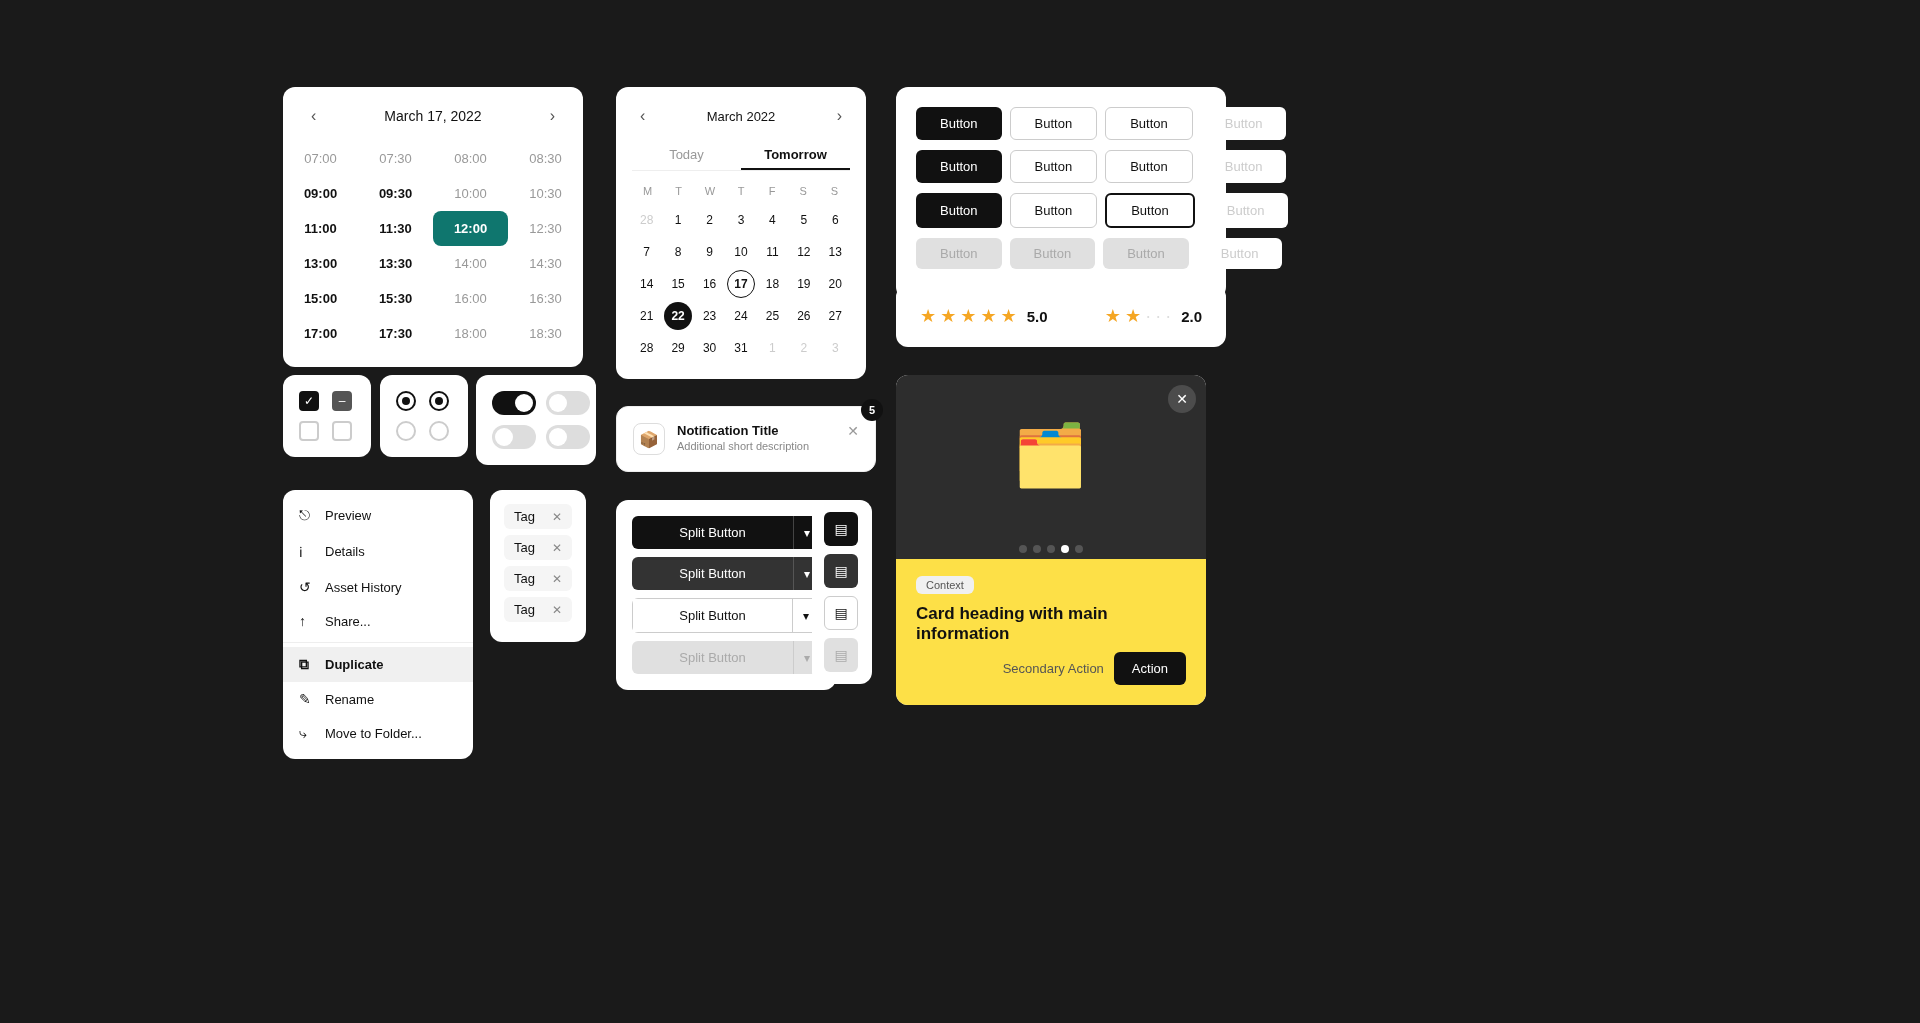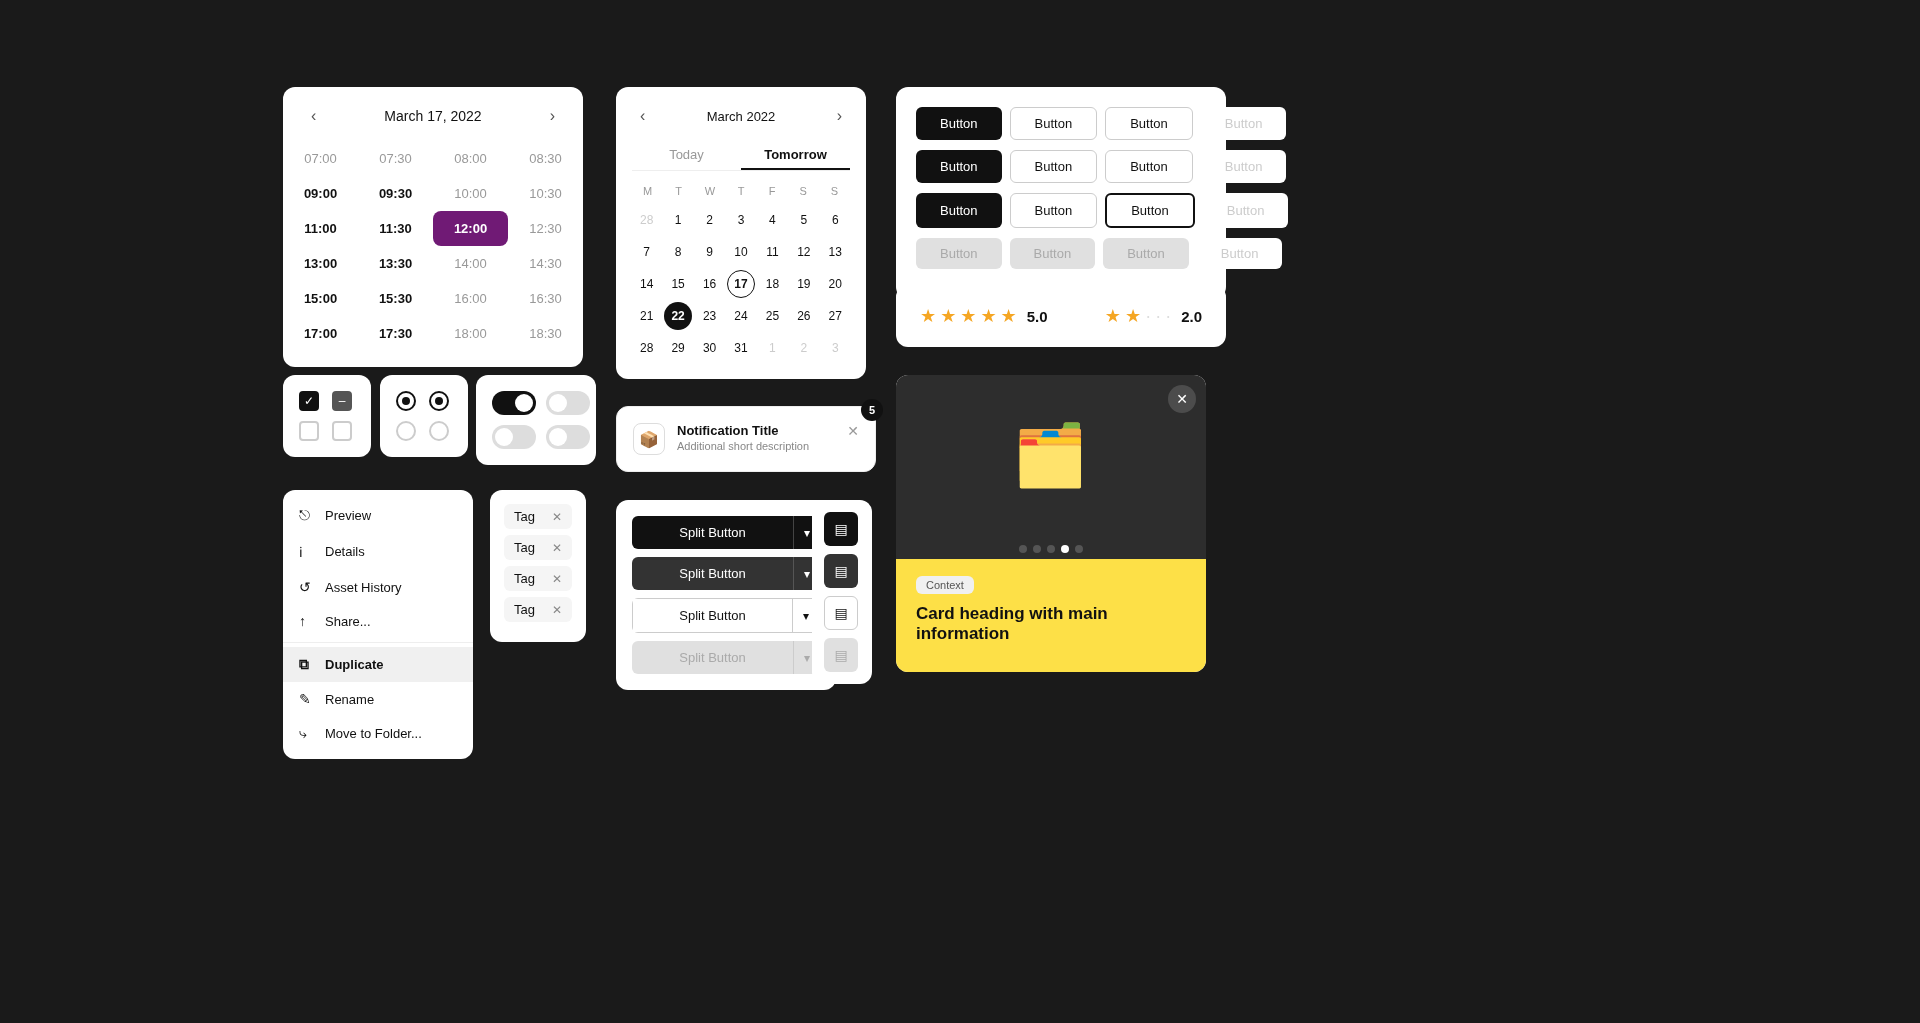--- a/index.html
+++ b/index.html
@@ -56,21 +56,21 @@
       padding: 10px 4px;
       font-size: 13px;
       color: #999;
       cursor: pointer;
     }
     .time-cell.bold {
       color: #111;
       font-weight: 600;
     }
     .time-cell.active {
-      background: #701a75;
+      background: #0f766e;
       color: #fff;
       border-radius: 8px;
       font-weight: 600;
     }
 
     
     .calendar-card {
       left: 616px; top: 87px;
       width: 250px;
       padding: 16px;
@@ -748,16 +748,20 @@
     <div class="modal-dots" id="modal-dots">
         <div class="dot"></div>
         <div class="dot"></div>
         <div class="dot"></div>
         <div class="dot active"></div>
         <div class="dot"></div>
       </div>
     <div class="modal-body">
       <span class="modal-context-label">Context</span>
       <div class="modal-heading">Card heading with main information</div>
+      <div class="modal-footer">
+        <button class="btn-secondary">Secondary Action</button>
+        <button class="btn-primary">Action</button>
+      </div>
     </div>
   </div>
 
 </div>
 
 </body></html>

